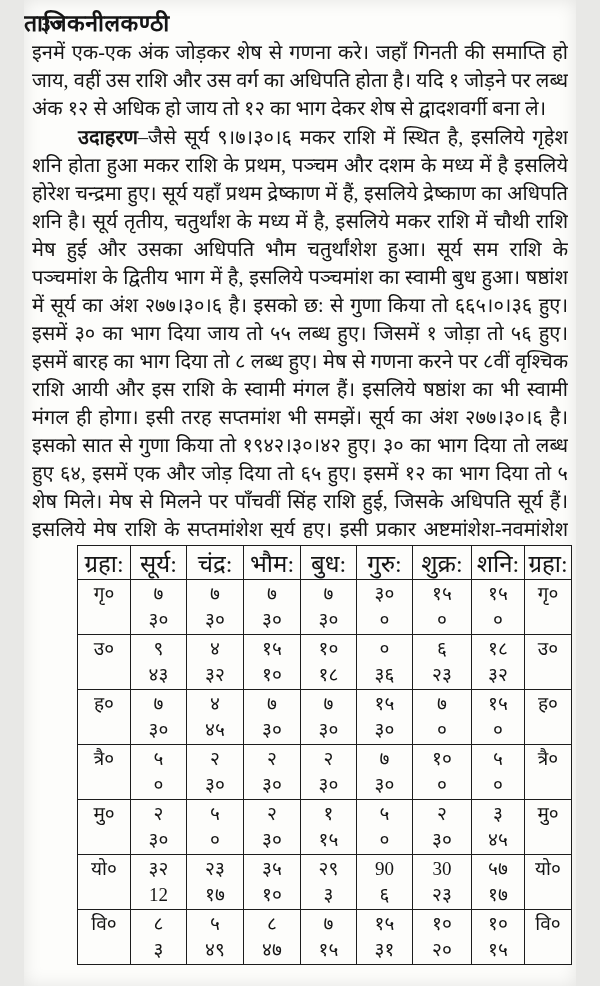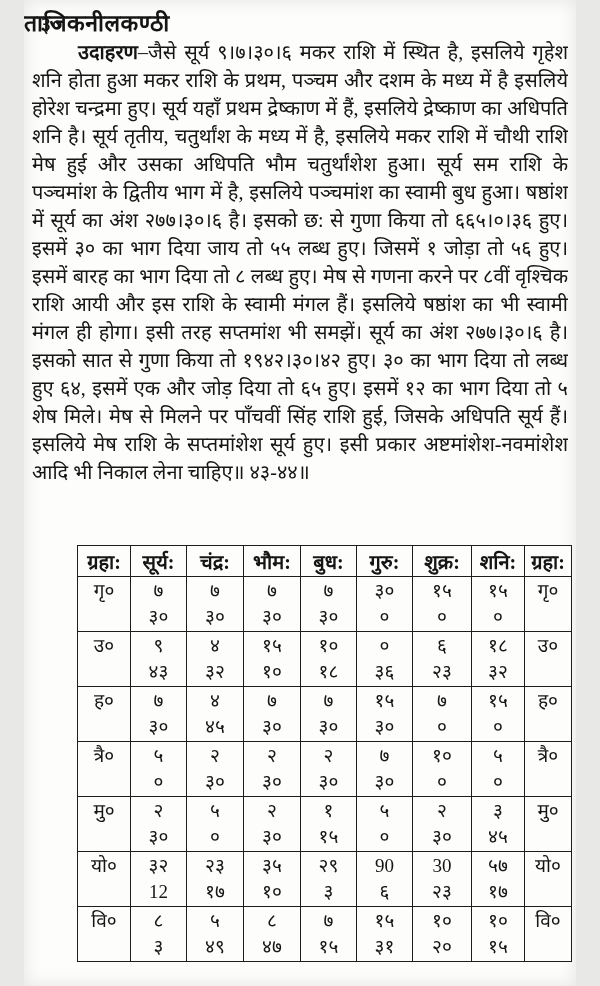--- a/index.html
+++ b/index.html
@@ -24,37 +24,38 @@
   .para-example{text-indent:46px;}
   .example-label{font-weight:bold;}
   .bala-table{
     position:absolute;left:53px;top:545px;
     width:494px;border-collapse:collapse;table-layout:fixed;
     background:#fdfdfb;
   }
   .bala-table, .bala-table th, .bala-table td{border:1.6px solid #1d1d1d;}
   .bala-table th, .bala-table td{text-align:center;padding:0;}
   .tbl-title{font-size:21px;font-weight:bold;height:30px;letter-spacing:0.5px;}
-  .hdr th{font-size:20px;font-weight:bold;height:30px;}
+  .hdr th{font-size:24px;font-weight:normal;height:30px;}
   .bala-table tbody td{vertical-align:top;height:54px;font-size:19px;}
   .v1{line-height:26px;padding-top:1px;}
   .v2{line-height:25px;}
   .lbl .v1{line-height:26px;padding-top:1px;}
 </style>
 </head>
 <body>
 
 <div class="page">
 
   <div class="pagehead">
     <span class="page-number">३०</span>
     <span class="page-title">ताजिकनीलकण्ठी</span>
   </div>
 
   <div class="textblock">
+    <p>इनमें एक-एक अंक जोड़कर शेष से गणना करे। जहाँ गिनती की समाप्ति हो जाय, वहीं उस राशि और उस वर्ग का अधिपति होता है। यदि १ जोड़ने पर लब्ध अंक १२ से अधिक हो जाय तो १२ का भाग देकर शेष से द्वादशवर्गी बना ले।</p>
     <p class="para-example"><span class="example-label">उदाहरण</span><span>–जैसे सूर्य ९।७।३०।६ मकर राशि में स्थित है, इसलिये गृहेश शनि होता हुआ मकर राशि के प्रथम, पञ्चम और दशम के मध्य में है इसलिये होरेश चन्द्रमा हुए। सूर्य यहाँ प्रथम द्रेष्काण में हैं, इसलिये द्रेष्काण का अधिपति शनि है। सूर्य तृतीय, चतुर्थांश के मध्य में है, इसलिये मकर राशि में चौथी राशि मेष हुई और उसका अधिपति भौम चतुर्थांशेश हुआ। सूर्य सम राशि के पञ्चमांश के द्वितीय भाग में है, इसलिये पञ्चमांश का स्वामी बुध हुआ। षष्ठांश में सूर्य का अंश २७७।३०।६ है। इसको छ: से गुणा किया तो ६६५।०।३६ हुए। इसमें ३० का भाग दिया जाय तो ५५ लब्ध हुए। जिसमें १ जोड़ा तो ५६ हुए। इसमें बारह का भाग दिया तो ८ लब्ध हुए। मेष से गणना करने पर ८वीं वृश्चिक राशि आयी और इस राशि के स्वामी मंगल हैं। इसलिये षष्ठांश का भी स्वामी मंगल ही होगा। इसी तरह सप्तमांश भी समझें। सूर्य का अंश २७७।३०।६ है। इसको सात से गुणा किया तो १९४२।३०।४२ हुए। ३० का भाग दिया तो लब्ध हुए ६४, इसमें एक और जोड़ दिया तो ६५ हुए। इसमें १२ का भाग दिया तो ५ शेष मिले। मेष से मिलने पर पाँचवीं सिंह राशि हुई, जिसके अधिपति सूर्य हैं। इसलिये मेष राशि के सप्तमांशेश सूर्य हुए। इसी प्रकार अष्टमांशेश-नवमांशेश आदि भी निकाल लेना चाहिए॥ ४३-४४॥</span></p>
   </div>
 
   <table class="bala-table">
     <colgroup>
       <col style="width:53px">
         <col style="width:56px">
         <col style="width:57px">
       <col style="width:57px">
         <col style="width:56px">

